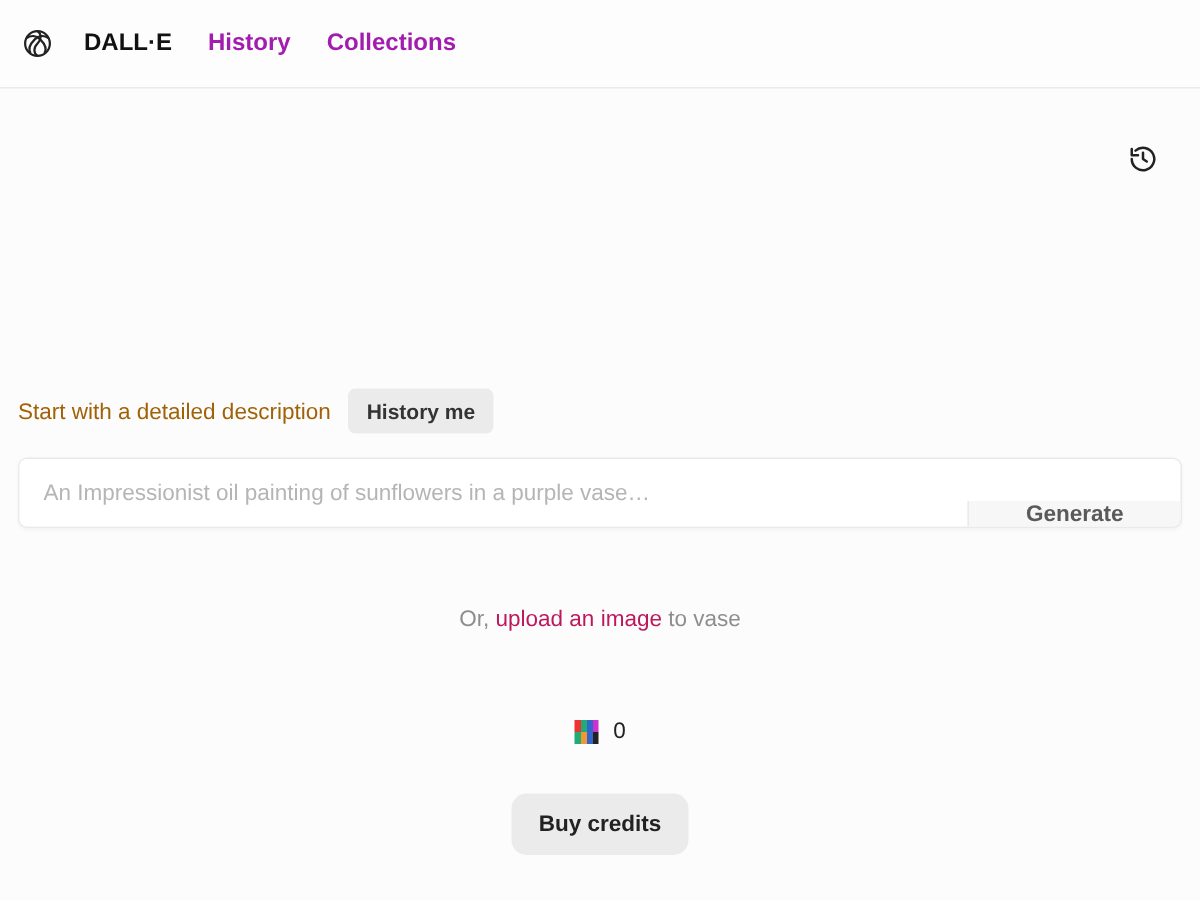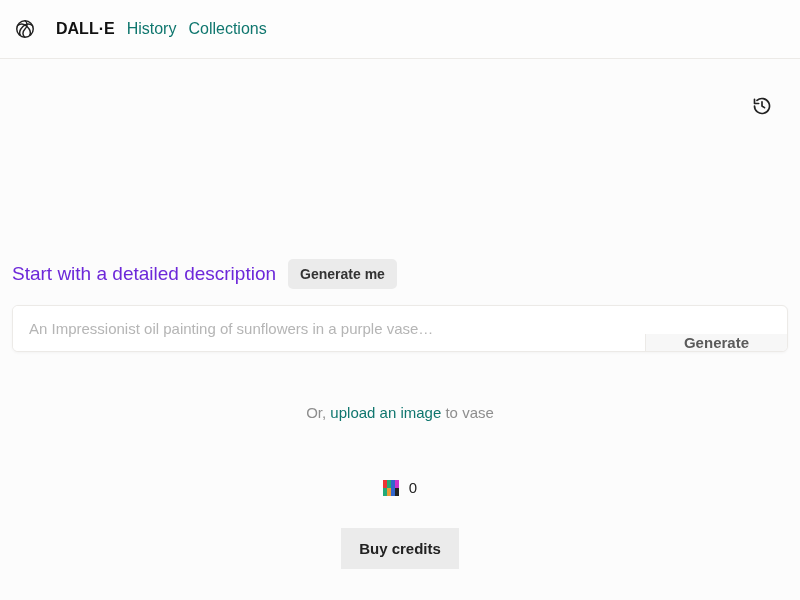--- a/index.html
+++ b/index.html
@@ -23,26 +23,26 @@
     width: 22px;
     height: 22px;
     display: flex;
     align-items: center;
     justify-content: center;
   }
   .logo-icon svg { display: block; }
   .nav {
     display: flex;
     align-items: center;
-    gap: 12px;
+    gap: 24px;
   }
   .nav-item {
     font-size: 16px;
-    font-weight: 400;
-    color: #0f766e;
+    font-weight: 700;
+    color: #a21caf;
     cursor: pointer;
   }
   .nav-item.active {
     color: #111;
     font-weight: 700;
   }
   .history-icon-wrap {
     position: absolute;
     right: 28px;
     top: 96px;
@@ -55,22 +55,22 @@
   .prompt-area {
     margin-top: 200px;
   }
   .prompt-head {
     display: flex;
     align-items: center;
     gap: 12px;
     margin-bottom: 16px;
   }
   .prompt-label {
-    font-size: 19px;
-    color: #6d28d9;
+    font-size: 15px;
+    color: #a16207;
   }
   .surprise-btn {
     background: #ebebeb;
     border: none;
     border-radius: 5px;
     padding: 7px 12px;
     font-size: 14px;
     font-weight: 600;
     color: #333;
     cursor: pointer;
@@ -105,21 +105,21 @@
     color: #5a5a5a;
     cursor: pointer;
   }
   .upload-line {
     text-align: center;
     margin-top: 52px;
     font-size: 15px;
     color: #8e8e8e;
   }
   .upload-link {
-    color: #0f766e;
+    color: #be185d;
     cursor: pointer;
   }
   .credits-block {
     margin-top: 58px;
     text-align: center;
   }
   .credits-row {
     display: inline-flex;
     align-items: center;
     gap: 10px;
@@ -131,21 +131,21 @@
     height: 16px;
     display: inline-block;
     background:
       linear-gradient(90deg, #e33 0 25%, #2a7 25% 50%, #36c 50% 75%, #c3c 75% 100%) top/100% 50% no-repeat,
       linear-gradient(90deg, #2a7 0 25%, #e93 25% 50%, #36c 50% 75%, #222 75% 100%) bottom/100% 50% no-repeat;
   }
   .buy-btn {
     margin-top: 28px;
     background: #ebebeb;
     border: none;
-    border-radius: 0;
+    border-radius: 10px;
     padding: 12px 18px;
     font-size: 15px;
     font-weight: 600;
     color: #222;
     cursor: pointer;
   }
 </style>
 </head>
 <body>
 
@@ -170,21 +170,21 @@
     <path d="M3 12a9 9 0 1 0 3-6.7"></path>
     <polyline points="3 4 3 9 8 9"></polyline>
     <polyline points="12 7 12 12 15 14"></polyline>
   </svg>
 </span>
 
 <div class="main">
   <div class="prompt-area">
     <div class="prompt-head">
       <span class="prompt-label">Start with a detailed description</span>
-      <button class="surprise-btn">Generate me</button>
+      <button class="surprise-btn">History me</button>
     </div>
     <div class="input-row">
       <input class="prompt-input" type="text" placeholder="An Impressionist oil painting of sunflowers in a purple vase…" style="">
       <button class="generate-btn">Generate</button>
     </div>
   </div>
 
   <div class="upload-line">
     <span>Or, </span><span class="upload-link">upload an image</span><span> to vase</span>
   </div>

